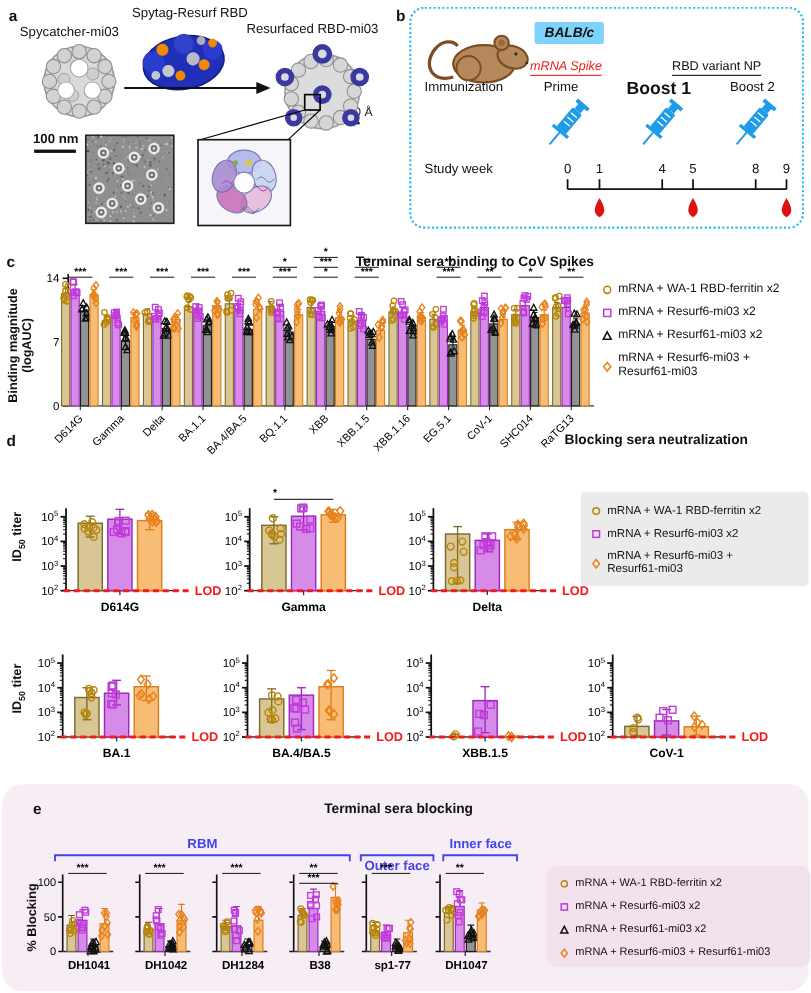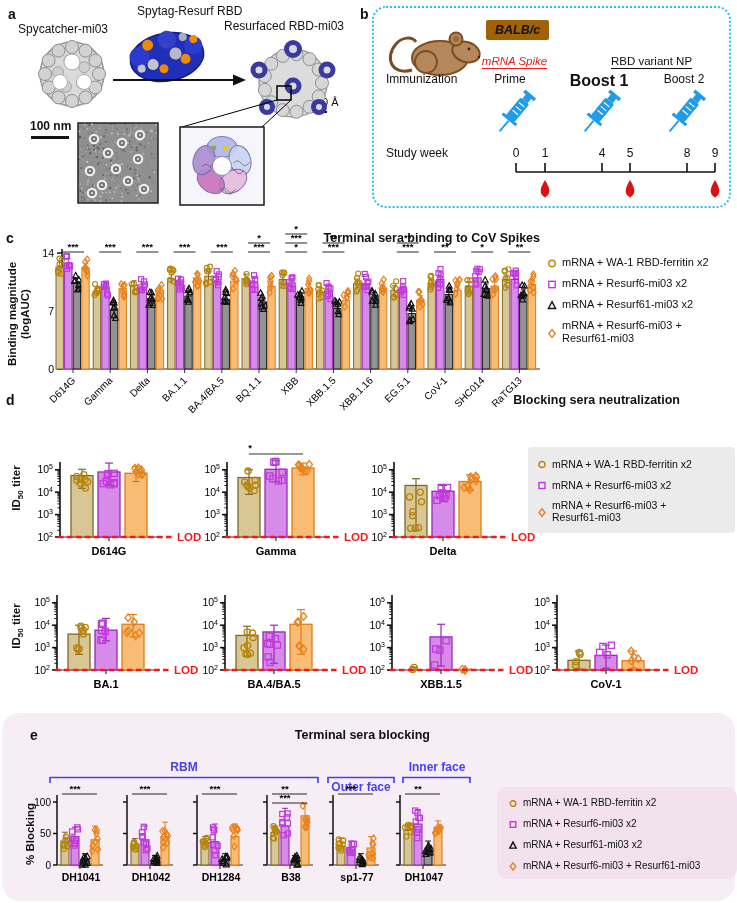--- a/index.html
+++ b/index.html
@@ -9,37 +9,37 @@
   .lbl{font-size:12px;}
   .ttl{font-weight:bold;font-size:12.5px;text-align:right;}
   .rot{transform:rotate(-90deg);transform-origin:center;text-align:center;font-weight:bold;font-size:11.5px;line-height:13px;white-space:pre-line;}
   .legend-row{display:flex;align-items:center;margin-bottom:8px;}
   .legend-row svg{flex:0 0 16px;margin-top:1px;}
   .legend-row .legend-label{white-space:pre-line;}
   #legend-c .legend-label{font-size:11px;line-height:13px;}
   #legend-d .legend-label{font-size:10.5px;line-height:12px;}
   #legend-e .legend-label{font-size:10px;line-height:12px;}
   #panel-b-box{border:2.5px dotted #2BC0EE;border-radius:14px;}
-  #balbc{background:#a16207;font-weight:bold;font-style:italic;font-size:12.5px;padding:3px 9px;border-radius:2px;}
+  #balbc{background:#7dd3fc;font-weight:bold;font-style:italic;font-size:12.5px;padding:3px 9px;border-radius:2px;}
   .underline-red{color:#E8201A;border-bottom:1.5px solid #E8201A;padding-bottom:1px;font-style:italic;}
   .underline-blk{border-bottom:1.5px solid #111;padding-bottom:1px;}
   .ctr{text-align:center;}
   #panel-e-bg{background:#F7EDF4;border-radius:18px;}
   #legend-e-box{background:#F1E2EE;border-radius:10px;}
   #legend-d-box{background:#EBEBEB;border-radius:4px;}
   .blue-grp{color:#4444EE;font-weight:bold;font-size:12px;text-align:center;}
   .scalebar{background:#111;}
   sub{font-size:8px;}
 </style>
 </head>
 <body>
 
 <div class="abs panel-label" style="left:8px;top:6px;">a</div>
 <div class="abs lbl" style="left:18px;top:22px;">Spycatcher-mi03</div>
-<div class="abs lbl" style="left:137px;top:4px;">Spytag-Resurf RBD</div>
+<div class="abs lbl" style="left:120px;top:4px;">Spytag-Resurf RBD</div>
 <div class="abs lbl" style="left:224px;top:19px;">Resurfaced RBD-mi03</div>
 <div class="abs" style="left:316px;top:96px;font-size:11px;">20 Å</div>
 <div class="abs scalebar" style="left:318px;top:111px;width:9px;height:2px;"></div>
 <div class="abs" style="left:30px;top:119px;font-size:12px;font-weight:bold;">100 nm</div>
 <div class="abs scalebar" style="left:31px;top:136px;width:38px;height:2.5px;"></div>
 <svg class="abs" style="left:0;top:0;" width="370" height="230">
 
   <g>
     <circle cx="72" cy="74" r="32" fill="#DADADA" stroke="#9A9A9A" stroke-width="1.5"></circle>
     <g id="cage1-blobs">

